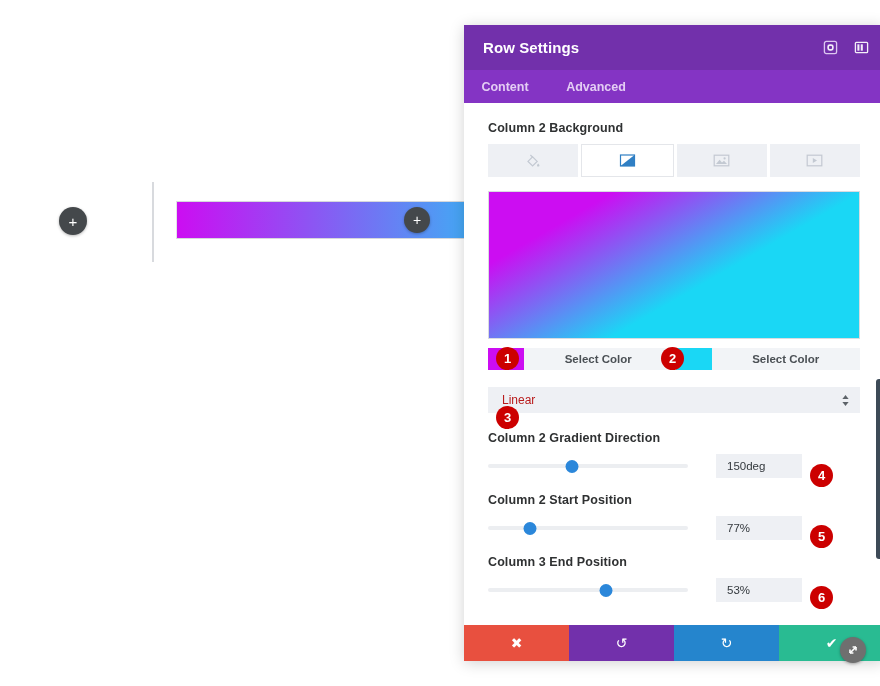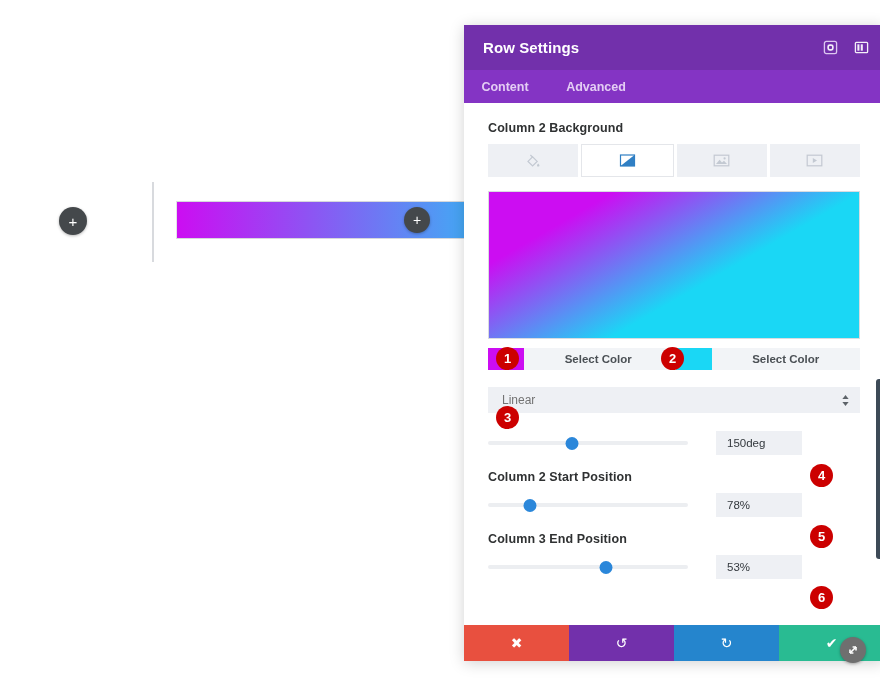--- a/index.html
+++ b/index.html
@@ -108,21 +108,21 @@
   .select-color-txt {
     flex: 1; display: flex; align-items: center; justify-content: center;
     font-size: 11.5px; color: #4b5055; font-weight: bold;
   }
 
   
   .select-box {
     height: 26px; background: #eef0f4; display: flex; align-items: center;
     padding: 0 10px 0 14px; margin-bottom: 18px; position: relative;
   }
-  .select-val { flex: 1; font-size: 12px; color: #737373; }
+  .select-val { flex: 1; font-size: 12px; color: #b91c1c; }
   .select-arrows { display: flex; flex-direction: column; align-items: center; gap: 1px; }
 
   
   .slider-block { margin-bottom: 15px; }
   .slider-row { display: flex; align-items: center; gap: 0; }
   .slider-track-wrap { width: 200px; position: relative; height: 18px; display: flex; align-items: center; }
   .slider-track { width: 200px; height: 4px; background: #eceef1; border-radius: 2px; }
   .slider-handle {
     position: absolute; width: 13px; height: 13px; border-radius: 50%;
     background: #2b87da; transform: translateX(-50%);
@@ -263,39 +263,40 @@
           <span class="select-val">Linear</span>
           <span class="select-arrows">
             <svg width="9" height="13" viewBox="0 0 9 13" aria-hidden="true">
               <path d="M4.5 1 L7.6 5 L1.4 5 Z" fill="#5c6268"></path>
               <path d="M4.5 12 L7.6 8 L1.4 8 Z" fill="#5c6268"></path>
             </svg>
           </span>
         </div>
 
         <div class="slider-block">
+          <div class="field-label">Column 2 Gradient Direction</div>
           <div class="slider-row">
             <div class="slider-track-wrap">
               <div class="slider-track"></div>
               <div class="slider-handle" style="left:42%"></div>
             </div>
             <div class="slider-spacer"></div>
             <div class="num-box">150deg</div>
           </div>
         </div>
 
         <div class="slider-block">
           <div class="field-label">Column 2 Start Position</div>
           <div class="slider-row">
             <div class="slider-track-wrap">
               <div class="slider-track"></div>
               <div class="slider-handle" style="left:21%"></div>
             </div>
             <div class="slider-spacer"></div>
-            <div class="num-box">78%</div>
+            <div class="num-box">77%</div>
           </div>
         </div>
 
         <div class="slider-block">
           <div class="field-label">Column 3 End Position</div>
           <div class="slider-row">
             <div class="slider-track-wrap">
               <div class="slider-track"></div>
               <div class="slider-handle" style="left:59%"></div>
             </div>

